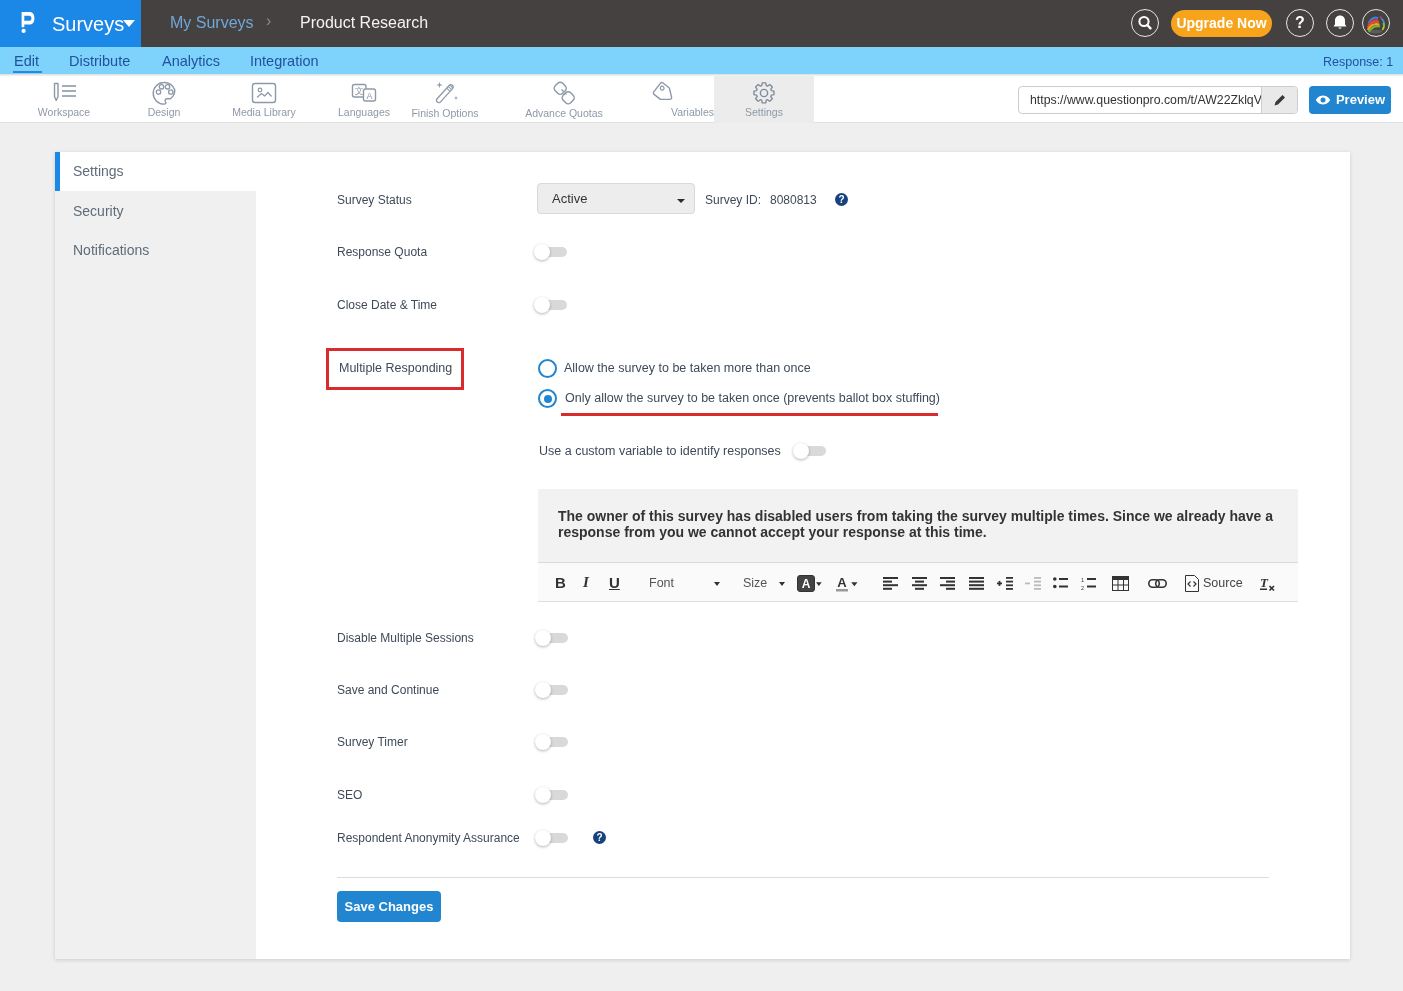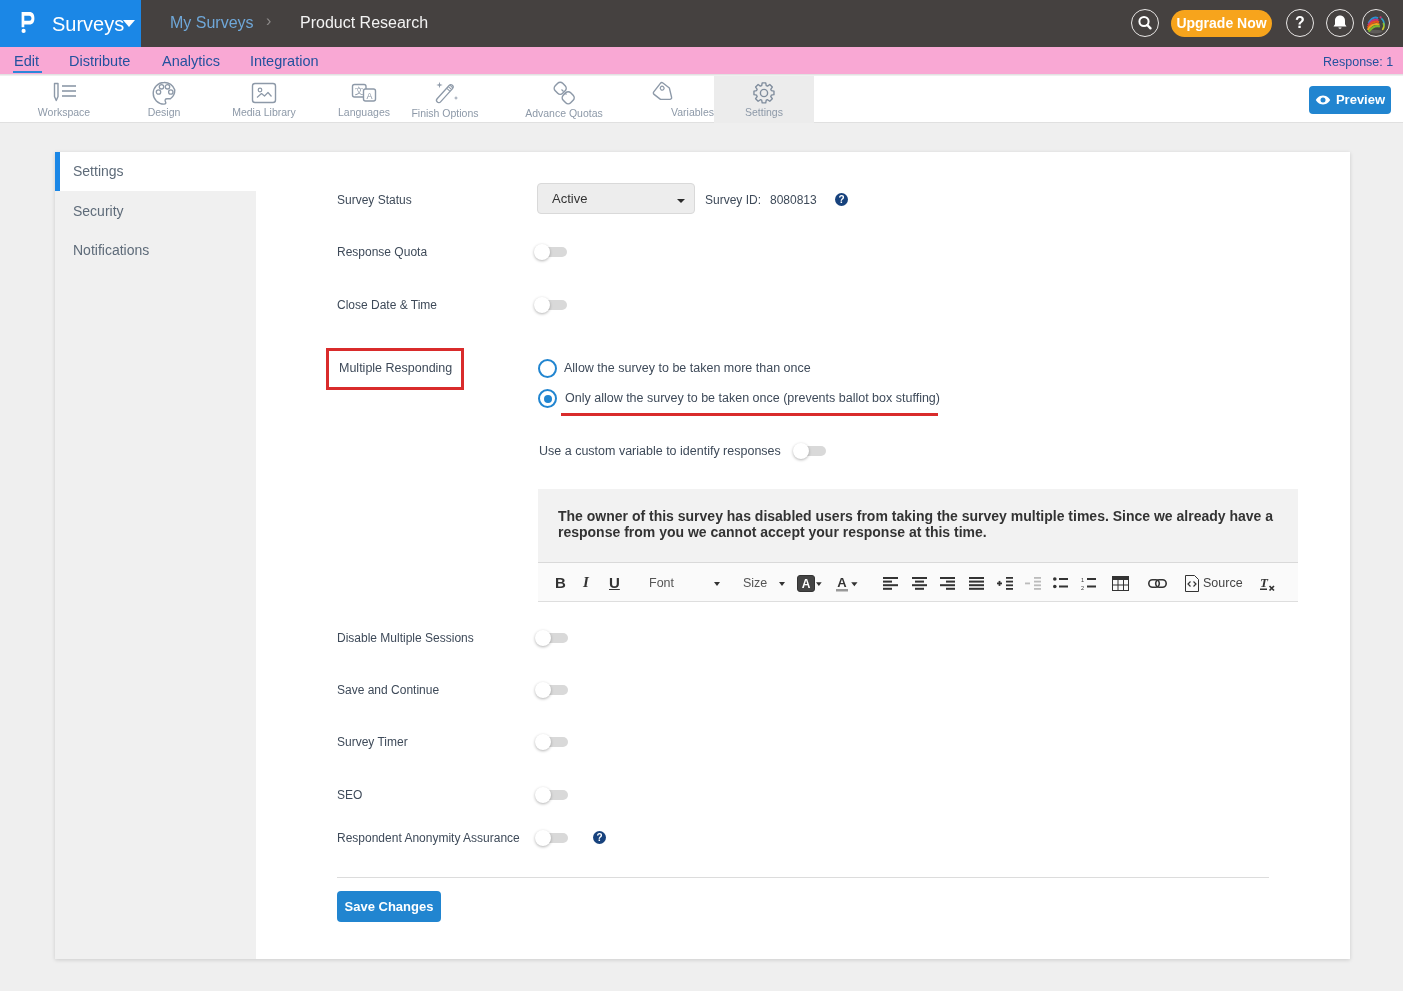--- a/index.html
+++ b/index.html
@@ -9,21 +9,21 @@
 #hdr-blue { position:absolute; top:0; left:0; width:141px; height:47px; background:#1b87e6; }
 
 #brand { position:absolute; left:52px; top:13px; color:#fff; font-size:20px; }
 #brand-caret { position:absolute; left:123px; top:20px; width:0; height:0; border-left:6px solid transparent; border-right:6px solid transparent; border-top:7px solid #fff; }
 #bc-mysurveys { position:absolute; left:170px; top:14px; color:#6fa7d8; font-size:16px; }
 #bc-sep { position:absolute; left:266px; top:12px; color:#8d8a89; font-size:16px; }
 #bc-title { position:absolute; left:300px; top:14px; color:#f3f3f3; font-size:16px; }
 .hcirc { position:absolute; top:9px; width:28px; height:28px; border:1px solid #e8e6e5; border-radius:50%; }
 #upgrade { position:absolute; left:1171px; top:10px; width:101px; height:27px; background:#f7a41c; border-radius:14px; color:#fff; font-size:14px; font-weight:700; text-align:center; line-height:27px; }
 
-#nav { position:absolute; top:47px; left:0; width:1403px; height:28px; background:#f9a8d4; border-bottom:1px solid #e2e2e2; }
+#nav { position:absolute; top:47px; left:0; width:1403px; height:28px; background:#7dd3fc; border-bottom:1px solid #e2e2e2; }
 .navitem { position:absolute; top:6px; font-size:14.5px; color:#23519e; white-space:nowrap; }
 #edit-ul { position:absolute; left:13px; top:24px; width:29px; height:2px; background:#2c87d8; }
 
 #tbar { position:absolute; top:76px; left:0; width:1403px; height:47px; background:#fff; border-bottom:1px solid #e0e0e0; }
 .titem { position:absolute; top:0; width:100px; height:47px; text-align:center; }
 .titem svg { display:block; margin:5px auto 0 auto; }
 .tlabel { display:block; font-size:10.5px; color:#8d99a8; margin-top:1px; }
 #titem-settings { background:#ececec; }
 #urlbox { position:absolute; left:1018px; top:10px; width:280px; height:28px; background:#fff; border:1px solid #ccc; border-radius:4px; }
 #urltext { position:absolute; left:11px; top:6px; font-size:12.3px; color:#333; white-space:nowrap; overflow:hidden; width:234px; }
@@ -176,20 +176,28 @@
     </svg>
     <span class="tlabel">Variables</span>
   </div>
   <div class="titem" id="titem-settings" style="left:714px;">
     <svg width="26" height="24" viewBox="0 0 26 24">
       <path d="M 11.14 1.57 L 14.86 1.57 L 15.34 4.35 A 8.0 8.0 0 0 1 16.76 4.94 L 19.06 3.30 L 21.70 5.94 L 20.06 8.24 A 8.0 8.0 0 0 1 20.65 9.66 L 23.43 10.14 L 23.43 13.86 L 20.65 14.34 A 8.0 8.0 0 0 1 20.06 15.76 L 21.70 18.06 L 19.06 20.70 L 16.76 19.06 A 8.0 8.0 0 0 1 15.34 19.65 L 14.86 22.43 L 11.14 22.43 L 10.66 19.65 A 8.0 8.0 0 0 1 9.24 19.06 L 6.94 20.70 L 4.30 18.06 L 5.94 15.76 A 8.0 8.0 0 0 1 5.35 14.34 L 2.57 13.86 L 2.57 10.14 L 5.35 9.66 A 8.0 8.0 0 0 1 5.94 8.24 L 4.30 5.94 L 6.94 3.30 L 9.24 4.94 A 8.0 8.0 0 0 1 10.66 4.35 Z" fill="none" stroke="#7f8c9c" stroke-width="1.4" stroke-linejoin="round" transform="scale(0.96) translate(0.5 0.4)"></path>
       <circle cx="13" cy="12" r="3.6" fill="none" stroke="#7f8c9c" stroke-width="1.4"></circle>
     </svg>
     <span class="tlabel">Settings</span>
   </div>
+  <div id="urlbox">
+    <div id="urltext">https://www.questionpro.com/t/AW22ZklqV</div>
+    <div id="urlpencil">
+      <svg width="14" height="14" viewBox="0 0 14 14" style="margin-top:6px;">
+          <path d="M1.5 12.5 l1-3.5 l7-7 l2.5 2.5 l-7 7 z" fill="#3a3a3a"></path>
+        </svg>
+    </div>
+  </div>
   <div id="previewbtn"><svg width="16" height="10" viewBox="0 0 16 10" style="vertical-align:-1px; margin-right:5px;">
         <path d="M8 0.5 C4 0.5 1.5 3.5 0.8 5 C1.5 6.5 4 9.5 8 9.5 C12 9.5 14.5 6.5 15.2 5 C14.5 3.5 12 0.5 8 0.5z" fill="#fff"></path>
         <circle cx="8" cy="5" r="2.5" fill="#2185d0"></circle>
       </svg>Preview</div>
 </div>
 
 <div id="card">
   <div id="side-active">
       <div class="sideitem" style="top:11px; left:13px;">Settings</div>
     </div>

